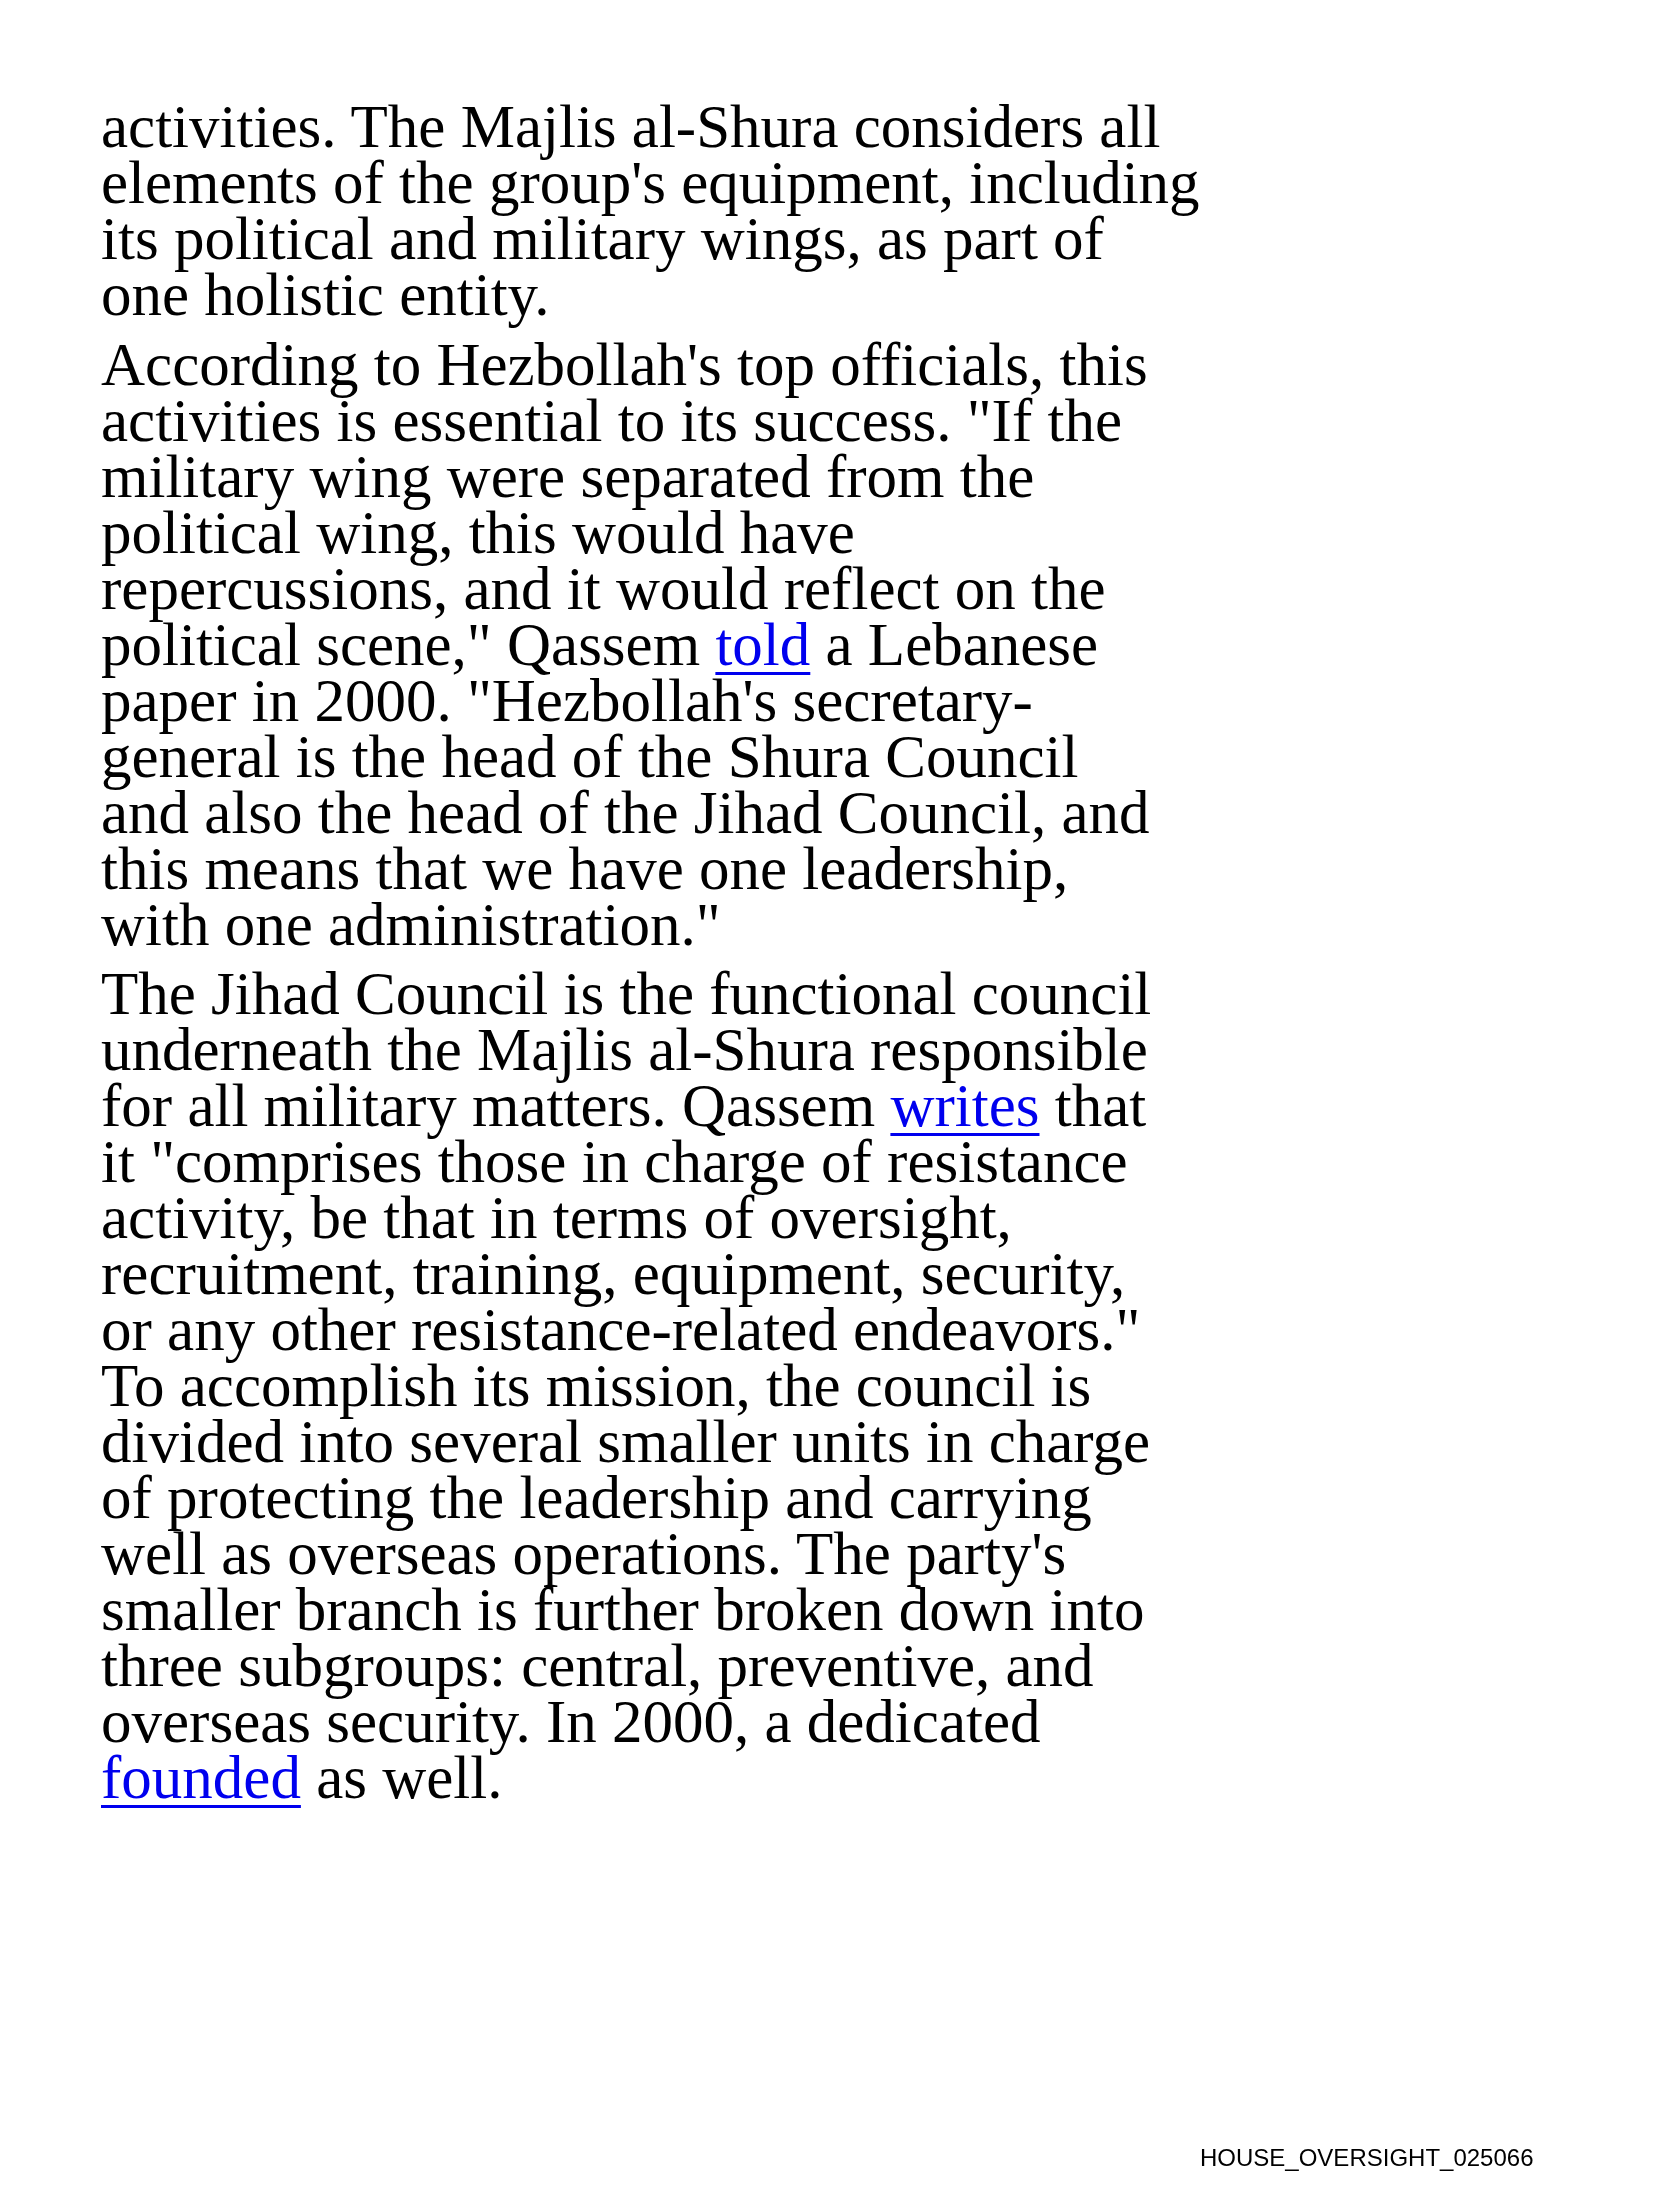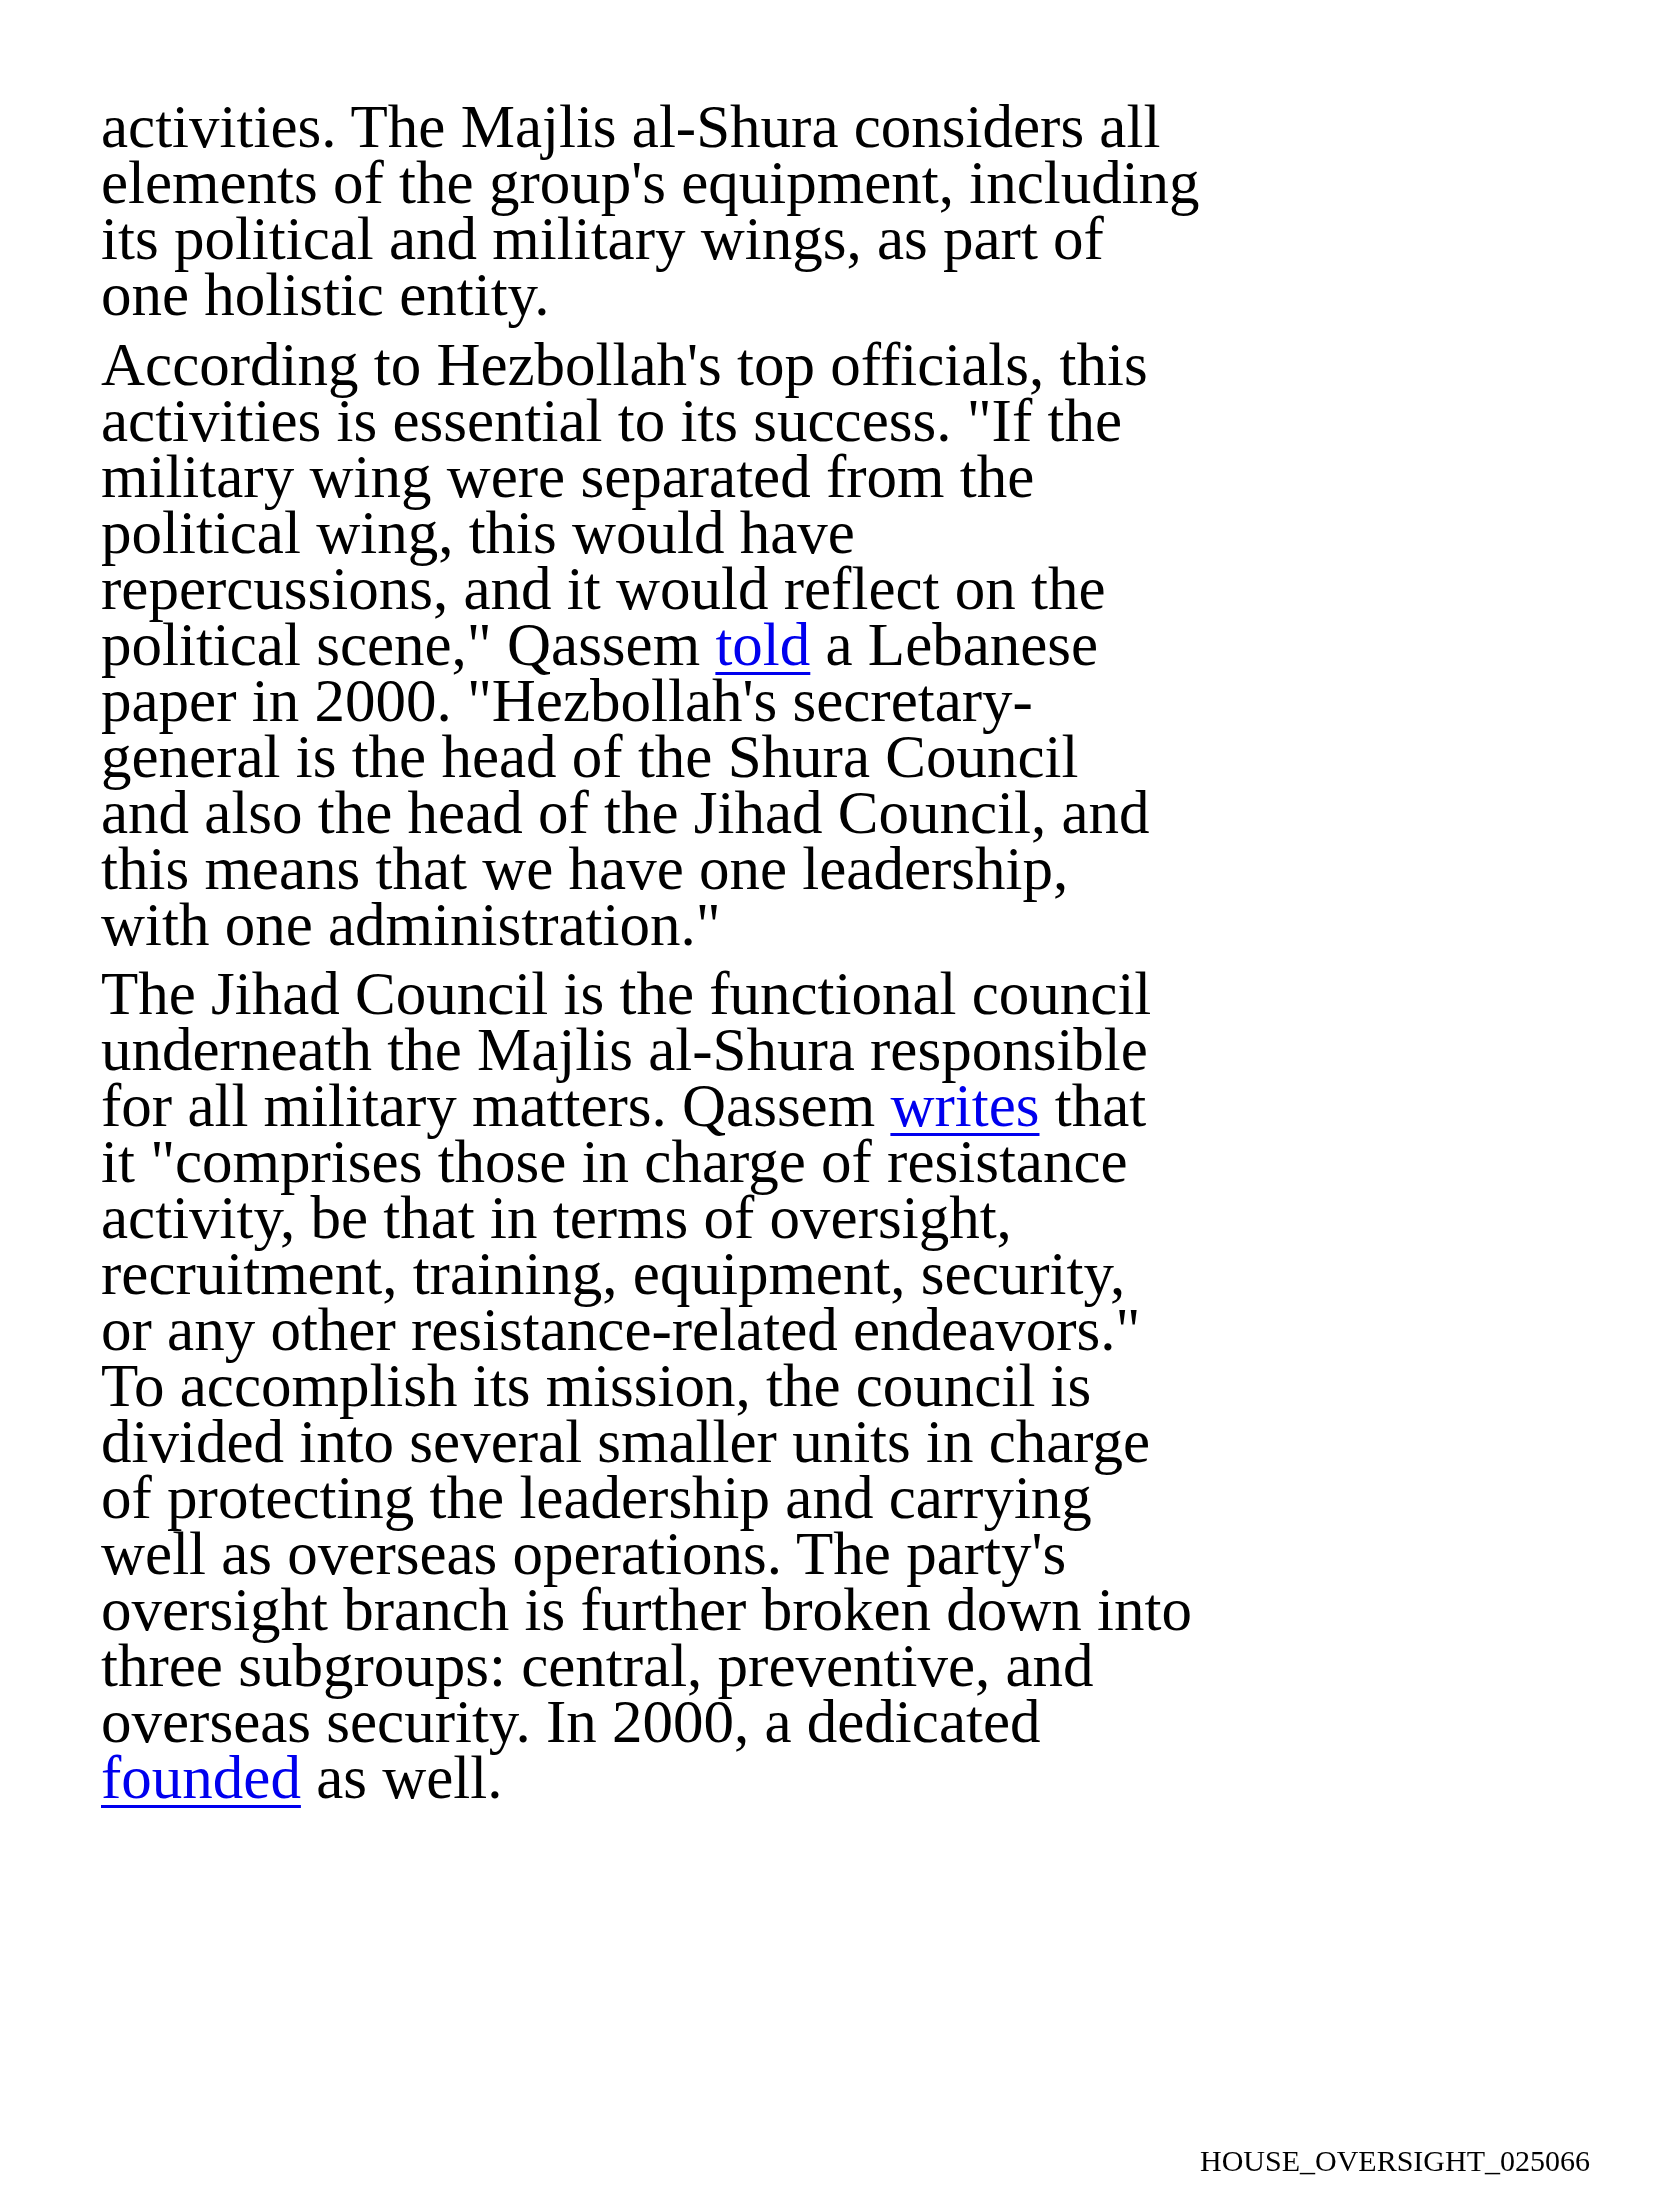--- a/index.html
+++ b/index.html
@@ -10,22 +10,22 @@
     display: block;
     font-family: "Liberation Serif", "DejaVu Serif", serif;
     font-size: 61px;
     line-height: 56px;
     color: #000000;
     white-space: nowrap;
   }
   a.link { color: #0000ee; text-decoration-thickness: 2.6px; text-underline-offset: 6.5px; }
   .footer {
     position: absolute; left: 1200px; top: 2144px;
-    font-family: Liberation Serif, serif;
-    font-size: 30px; color: #000000; white-space: nowrap;
+    font-family: Liberation Sans, sans-serif;
+    font-size: 24px; color: #000000; white-space: nowrap;
   }
 </style>
 </head>
 <body>
 
 <div class="page">
 
   <div class="para">
     <span class="line">activities. The Majlis al-Shura considers all</span>
     <span class="line">elements of the group's equipment, including</span>
@@ -52,21 +52,21 @@
     <span class="line">underneath the Majlis al-Shura responsible</span>
     <span class="line"><span>for all military matters. Qassem </span><a class="link" href="#">writes</a><span> that</span></span>
     <span class="line">it "comprises those in charge of resistance</span>
     <span class="line">activity, be that in terms of oversight,</span>
     <span class="line">recruitment, training, equipment, security,</span>
     <span class="line">or any other resistance-related endeavors."</span>
     <span class="line">To accomplish its mission, the council is</span>
     <span class="line">divided into several smaller units in charge</span>
     <span class="line">of protecting the leadership and carrying</span>
     <span class="line">well as overseas operations. The party's</span>
-    <span class="line">oversight branch is further broken down into</span>
+    <span class="line">smaller branch is further broken down into</span>
     <span class="line">three subgroups: central, preventive, and</span>
     <span class="line">overseas security. In 2000, a dedicated</span>
     <span class="line"><a class="link" href="#">founded</a><span> as well.</span></span>
   </div>
 
 </div>
 
 <div class="footer">HOUSE_OVERSIGHT_025066</div>
 
 

